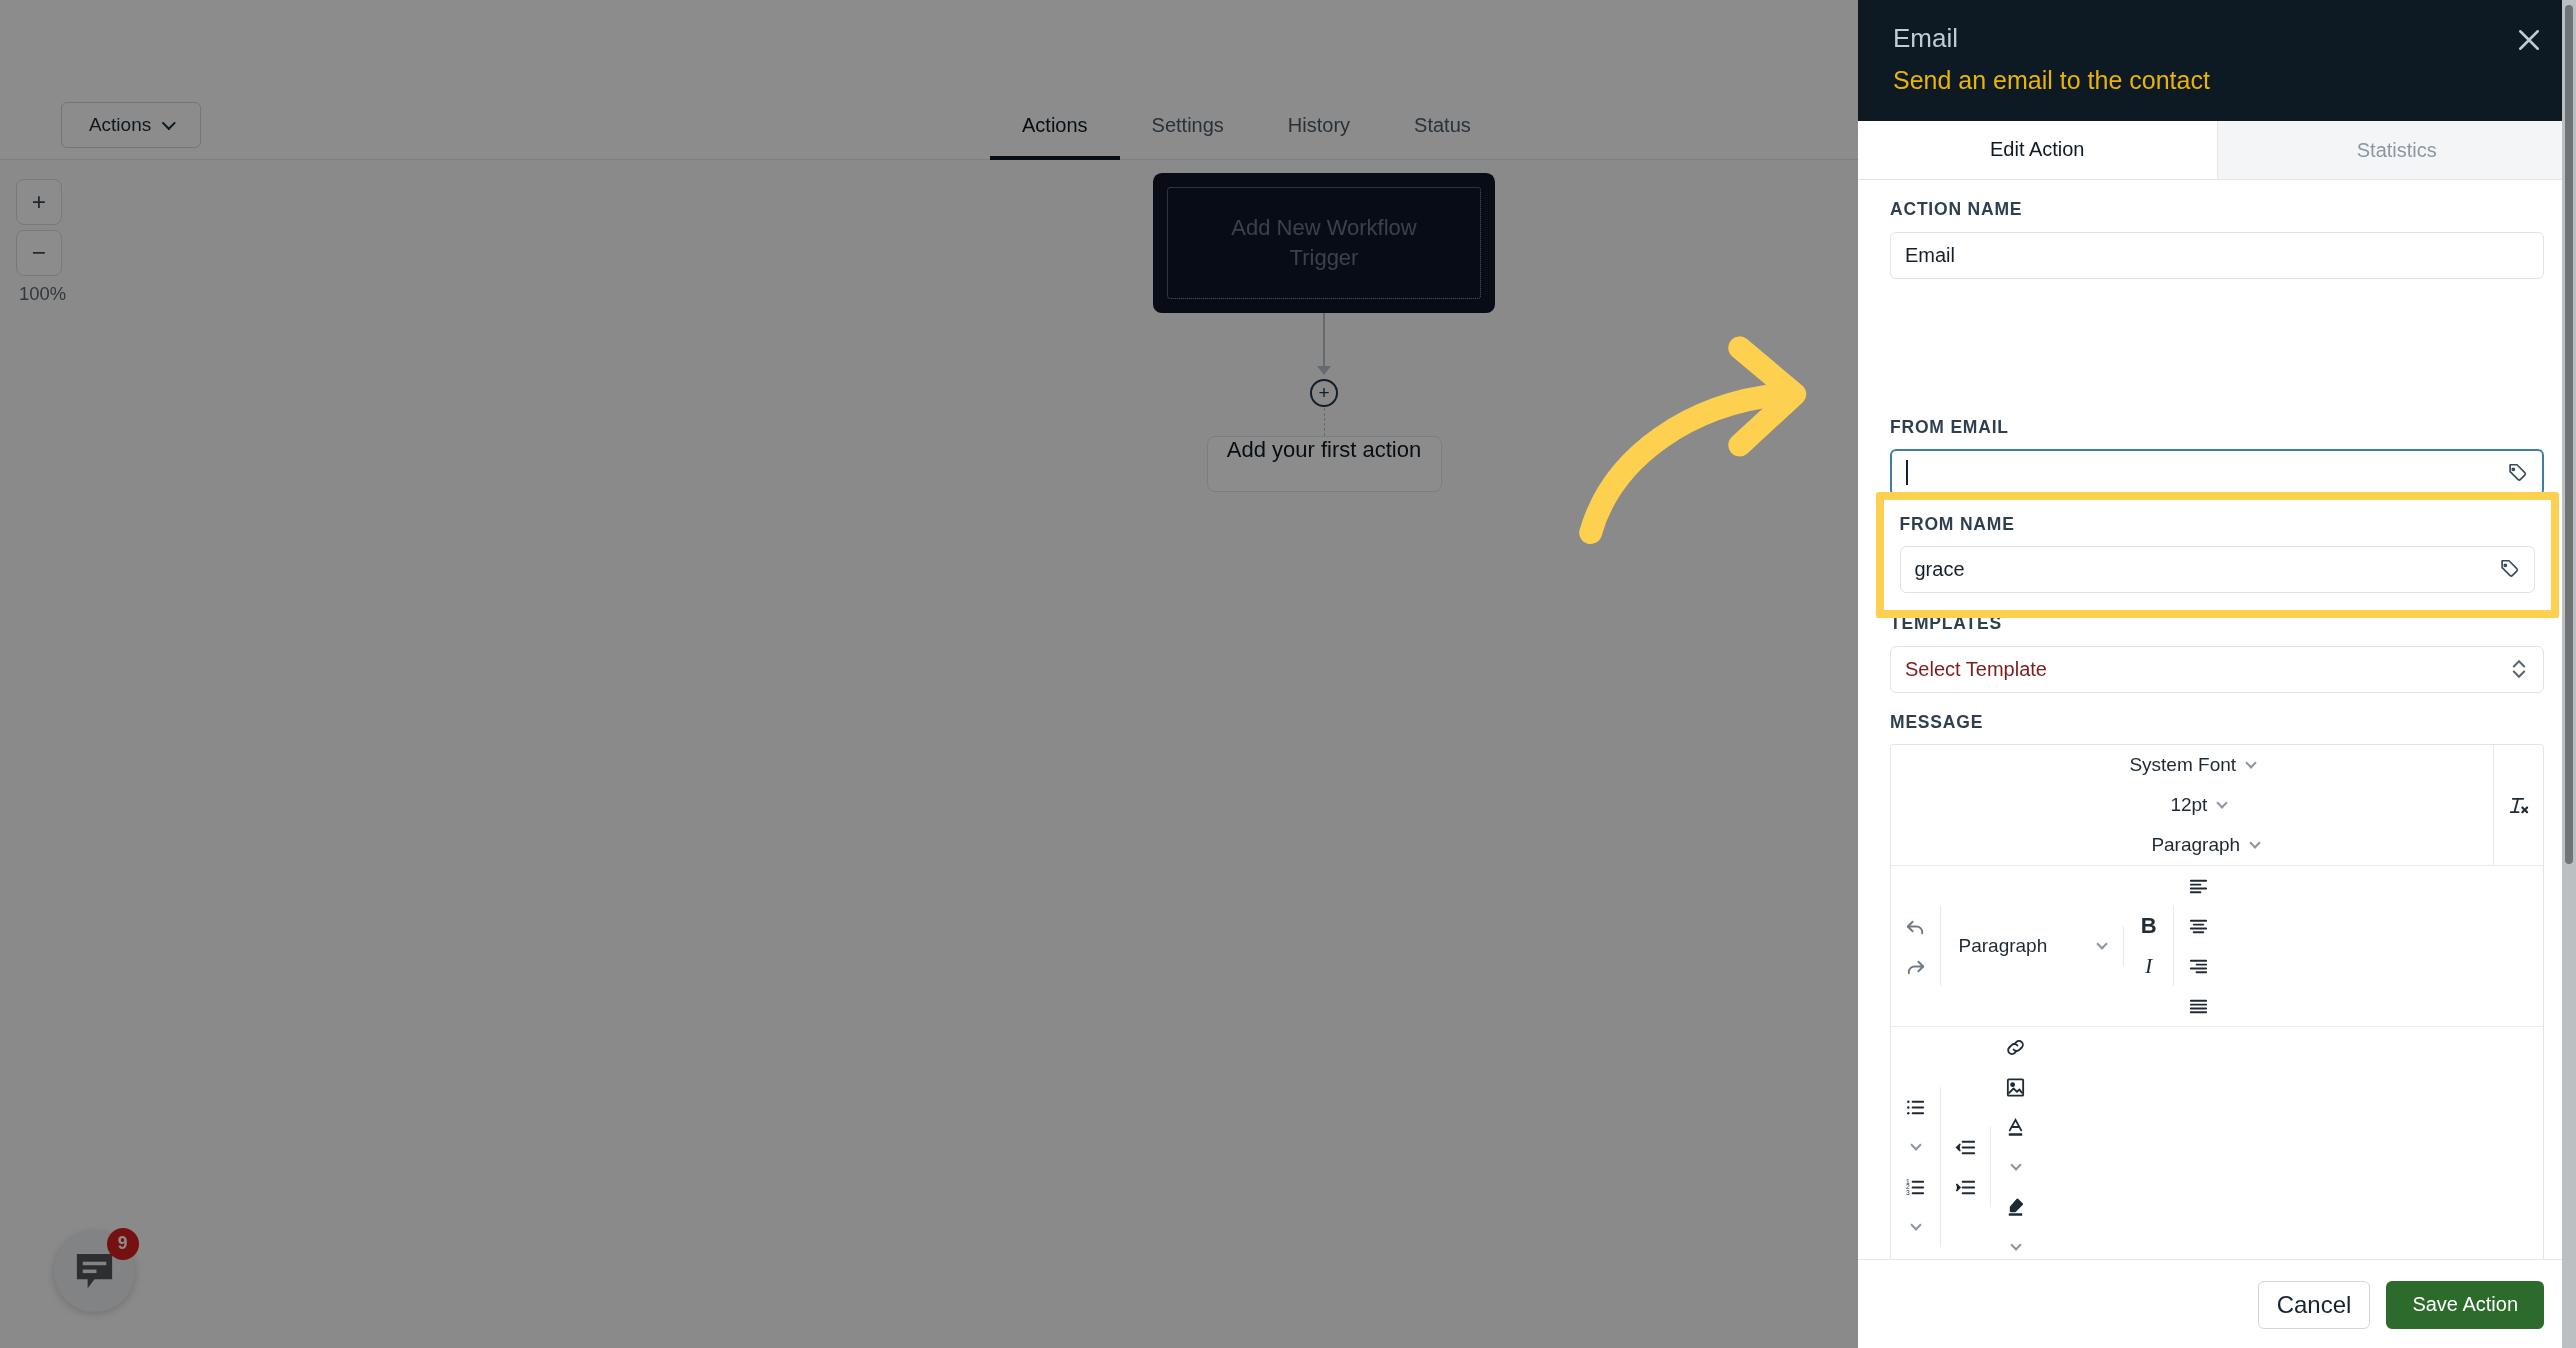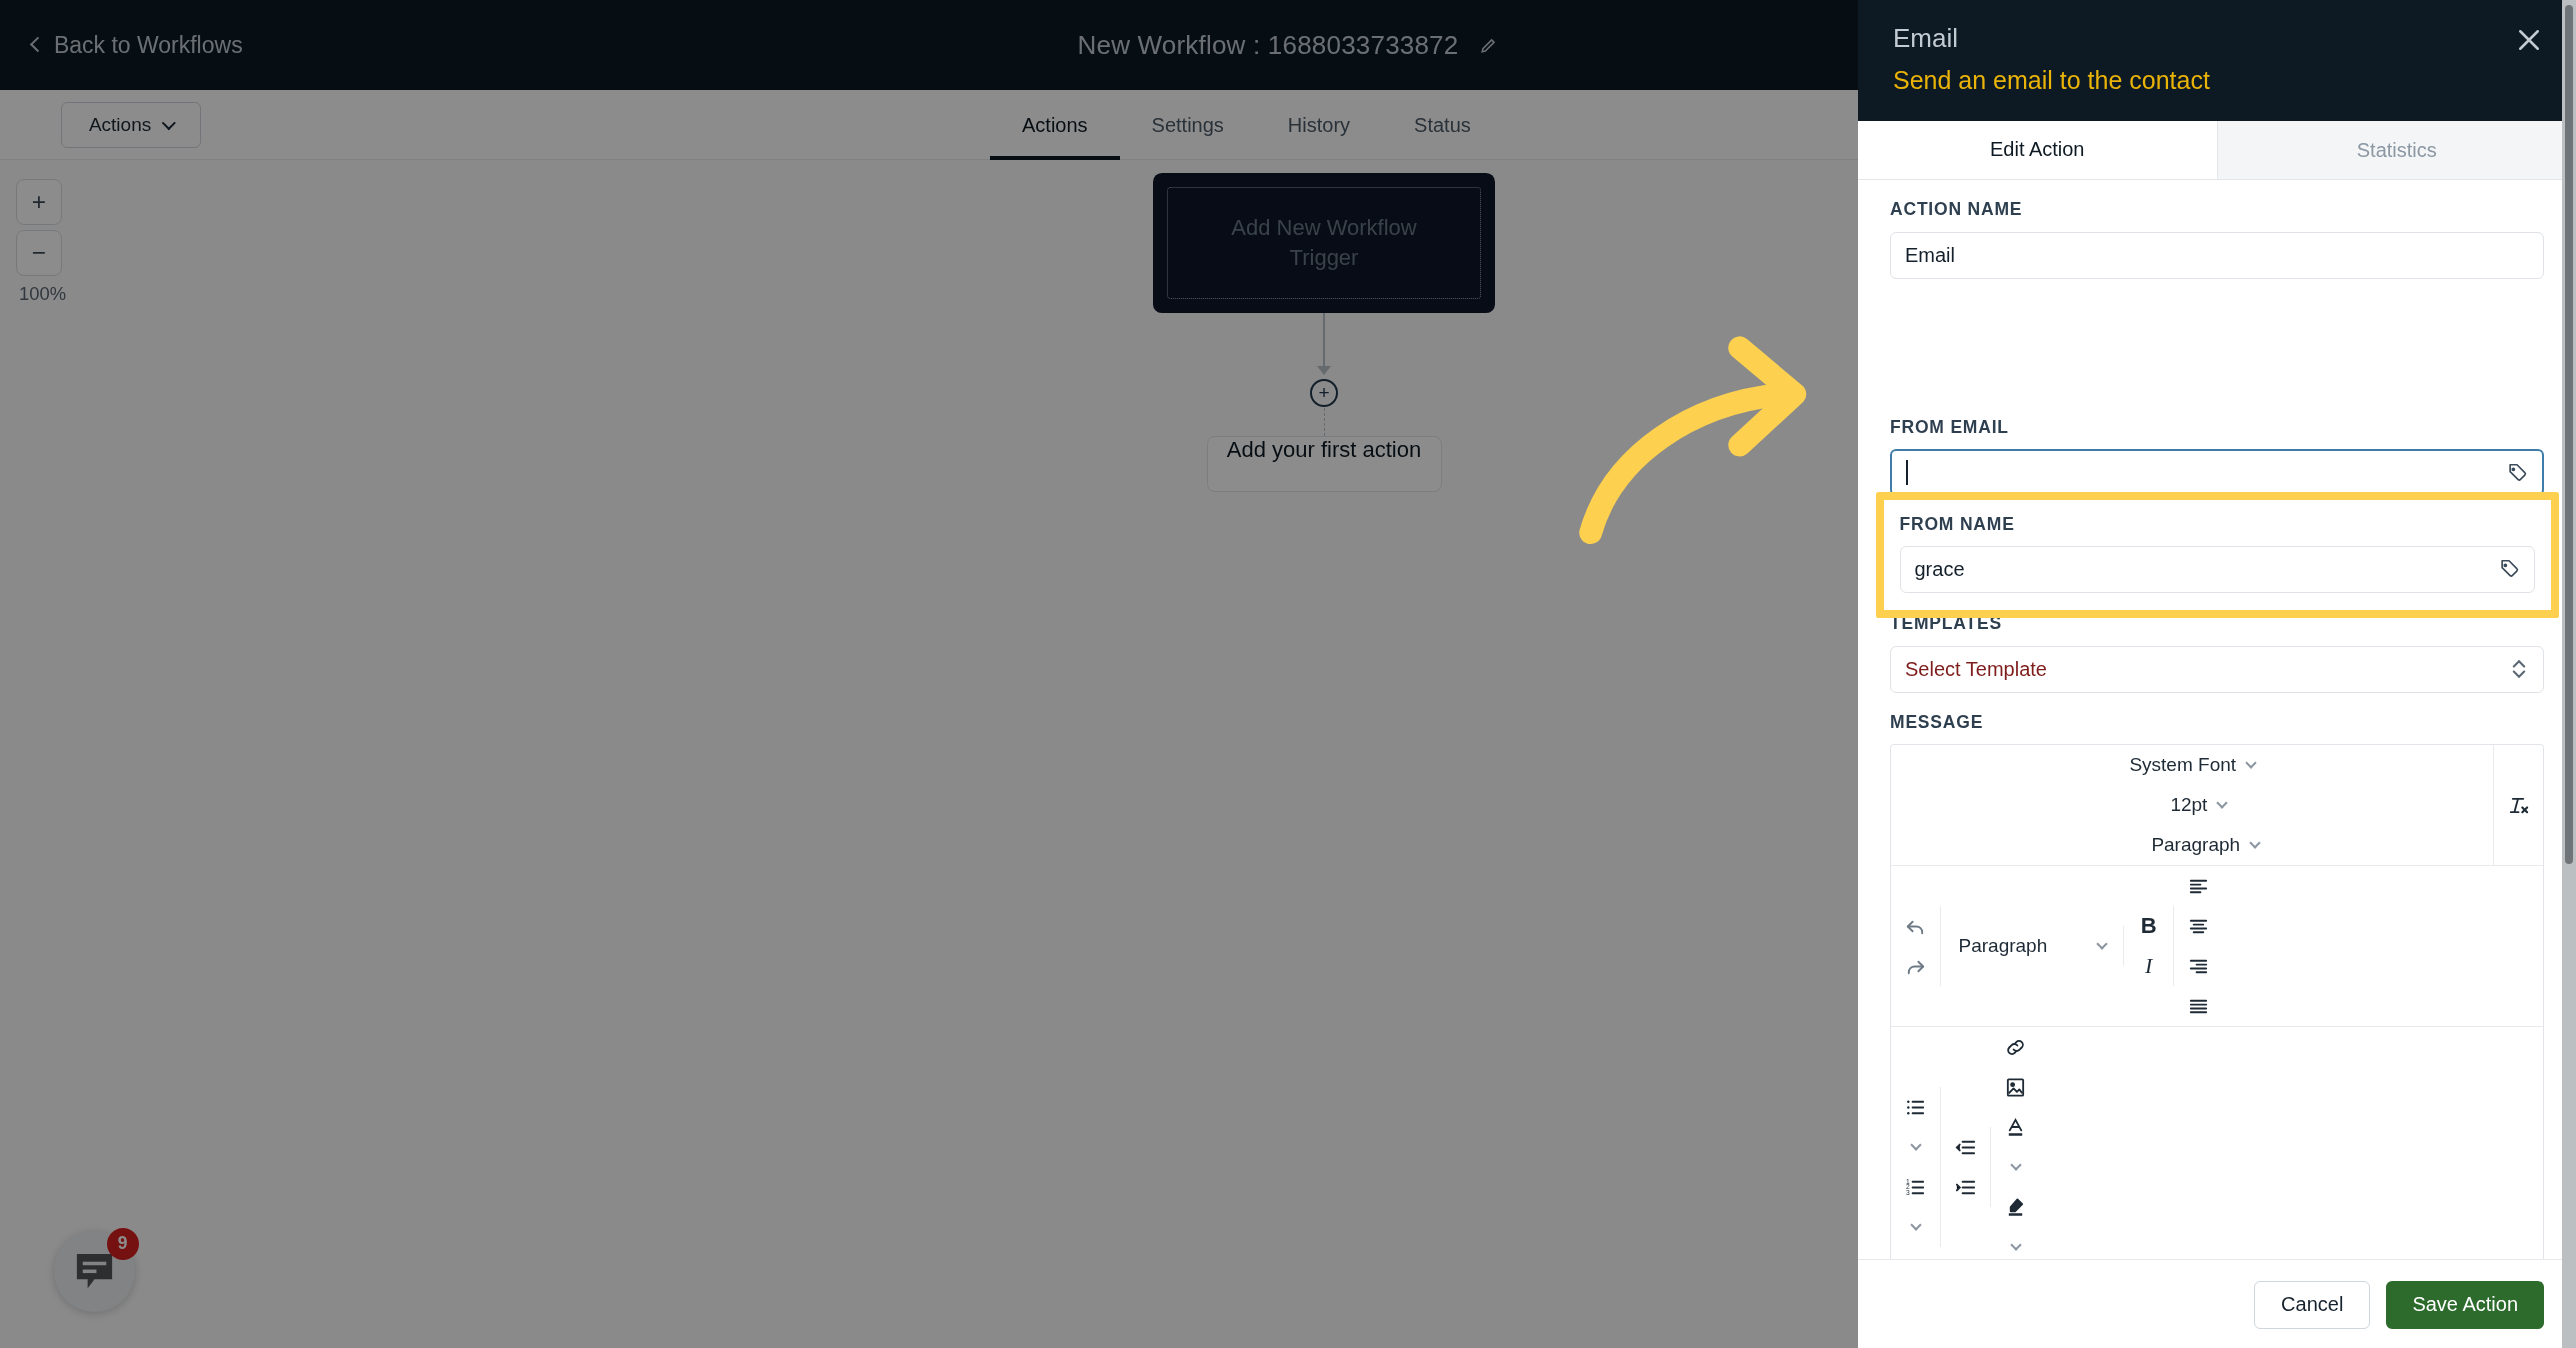--- a/index.html
+++ b/index.html
@@ -202,22 +202,22 @@
     transform: rotate(45deg); margin-top: -4.4px; display:inline-block;
   }
   .ticon { width: 23px; height: 23px; display: block; color:#1e2a35; }
   .editor-area { height: 226px; background: #fff; }
 
   .drawer-foot {
     height: 90px; border-top: 1.3px solid #e6e9ec; display: flex; align-items: center;
     justify-content: flex-end; gap: 16px; padding-right: 32px; background: #fff;
   }
   .btn-cancel {
-    height: 48px; padding: 0 26px; border: 1.3px solid #cfd6dc; border-radius: 6.1px;
-    background: #fff; font-size: 20px; color: #16222d; display: flex; align-items: center;
+    height: 48px; padding: 0 18px; border: 1.3px solid #cfd6dc; border-radius: 6.1px;
+    background: #fff; font-size: 24px; color: #16222d; display: flex; align-items: center;
   }
   .btn-save {
     height: 48px; padding: 0 26px; border-radius: 6.1px;
     background: #2c6b2c; font-size: 20px; color: #ffffff; display: flex; align-items: center;
   }
 
   .drawer-scrollbar {
     position: absolute; right: 0; top: 0; width: 14px; height: 1349px;
     background: #bcbfc2; z-index: 9;
   }
@@ -229,34 +229,20 @@
   
   .anno-arrow { position: absolute; left: 1560px; top: 289px; width: 333px; height: 263px; z-index: 7; }
 </style>
 </head>
 <body>
 
 <div id="root">
 
   <div class="app">
 
-    <div class="topbar">
-      <div class="back-link">
-        <span class="chev-left"></span>
-        <span>Back to Workflows</span>
-      </div>
-      <div class="wf-title-wrap">
-        <span class="wf-title">New Workflow : 1688033733872</span>
-        <span>
-          <svg class="pencil-icon" viewBox="0 0 24 24" fill="none" stroke="currentColor" stroke-width="2" stroke-linecap="round">
-            <path d="M4 20l4-1 11-11-3-3L5 16l-1 4z"></path>
-          </svg>
-        </span>
-      </div>
-    </div>
 
     <div class="tabbar">
       <div class="actions-btn">
         <span>Actions</span>
         <span class="chev-down"></span>
       </div>
       <div class="tabs">
         <div class="tab active">
             <span>Actions</span>
           </div>

